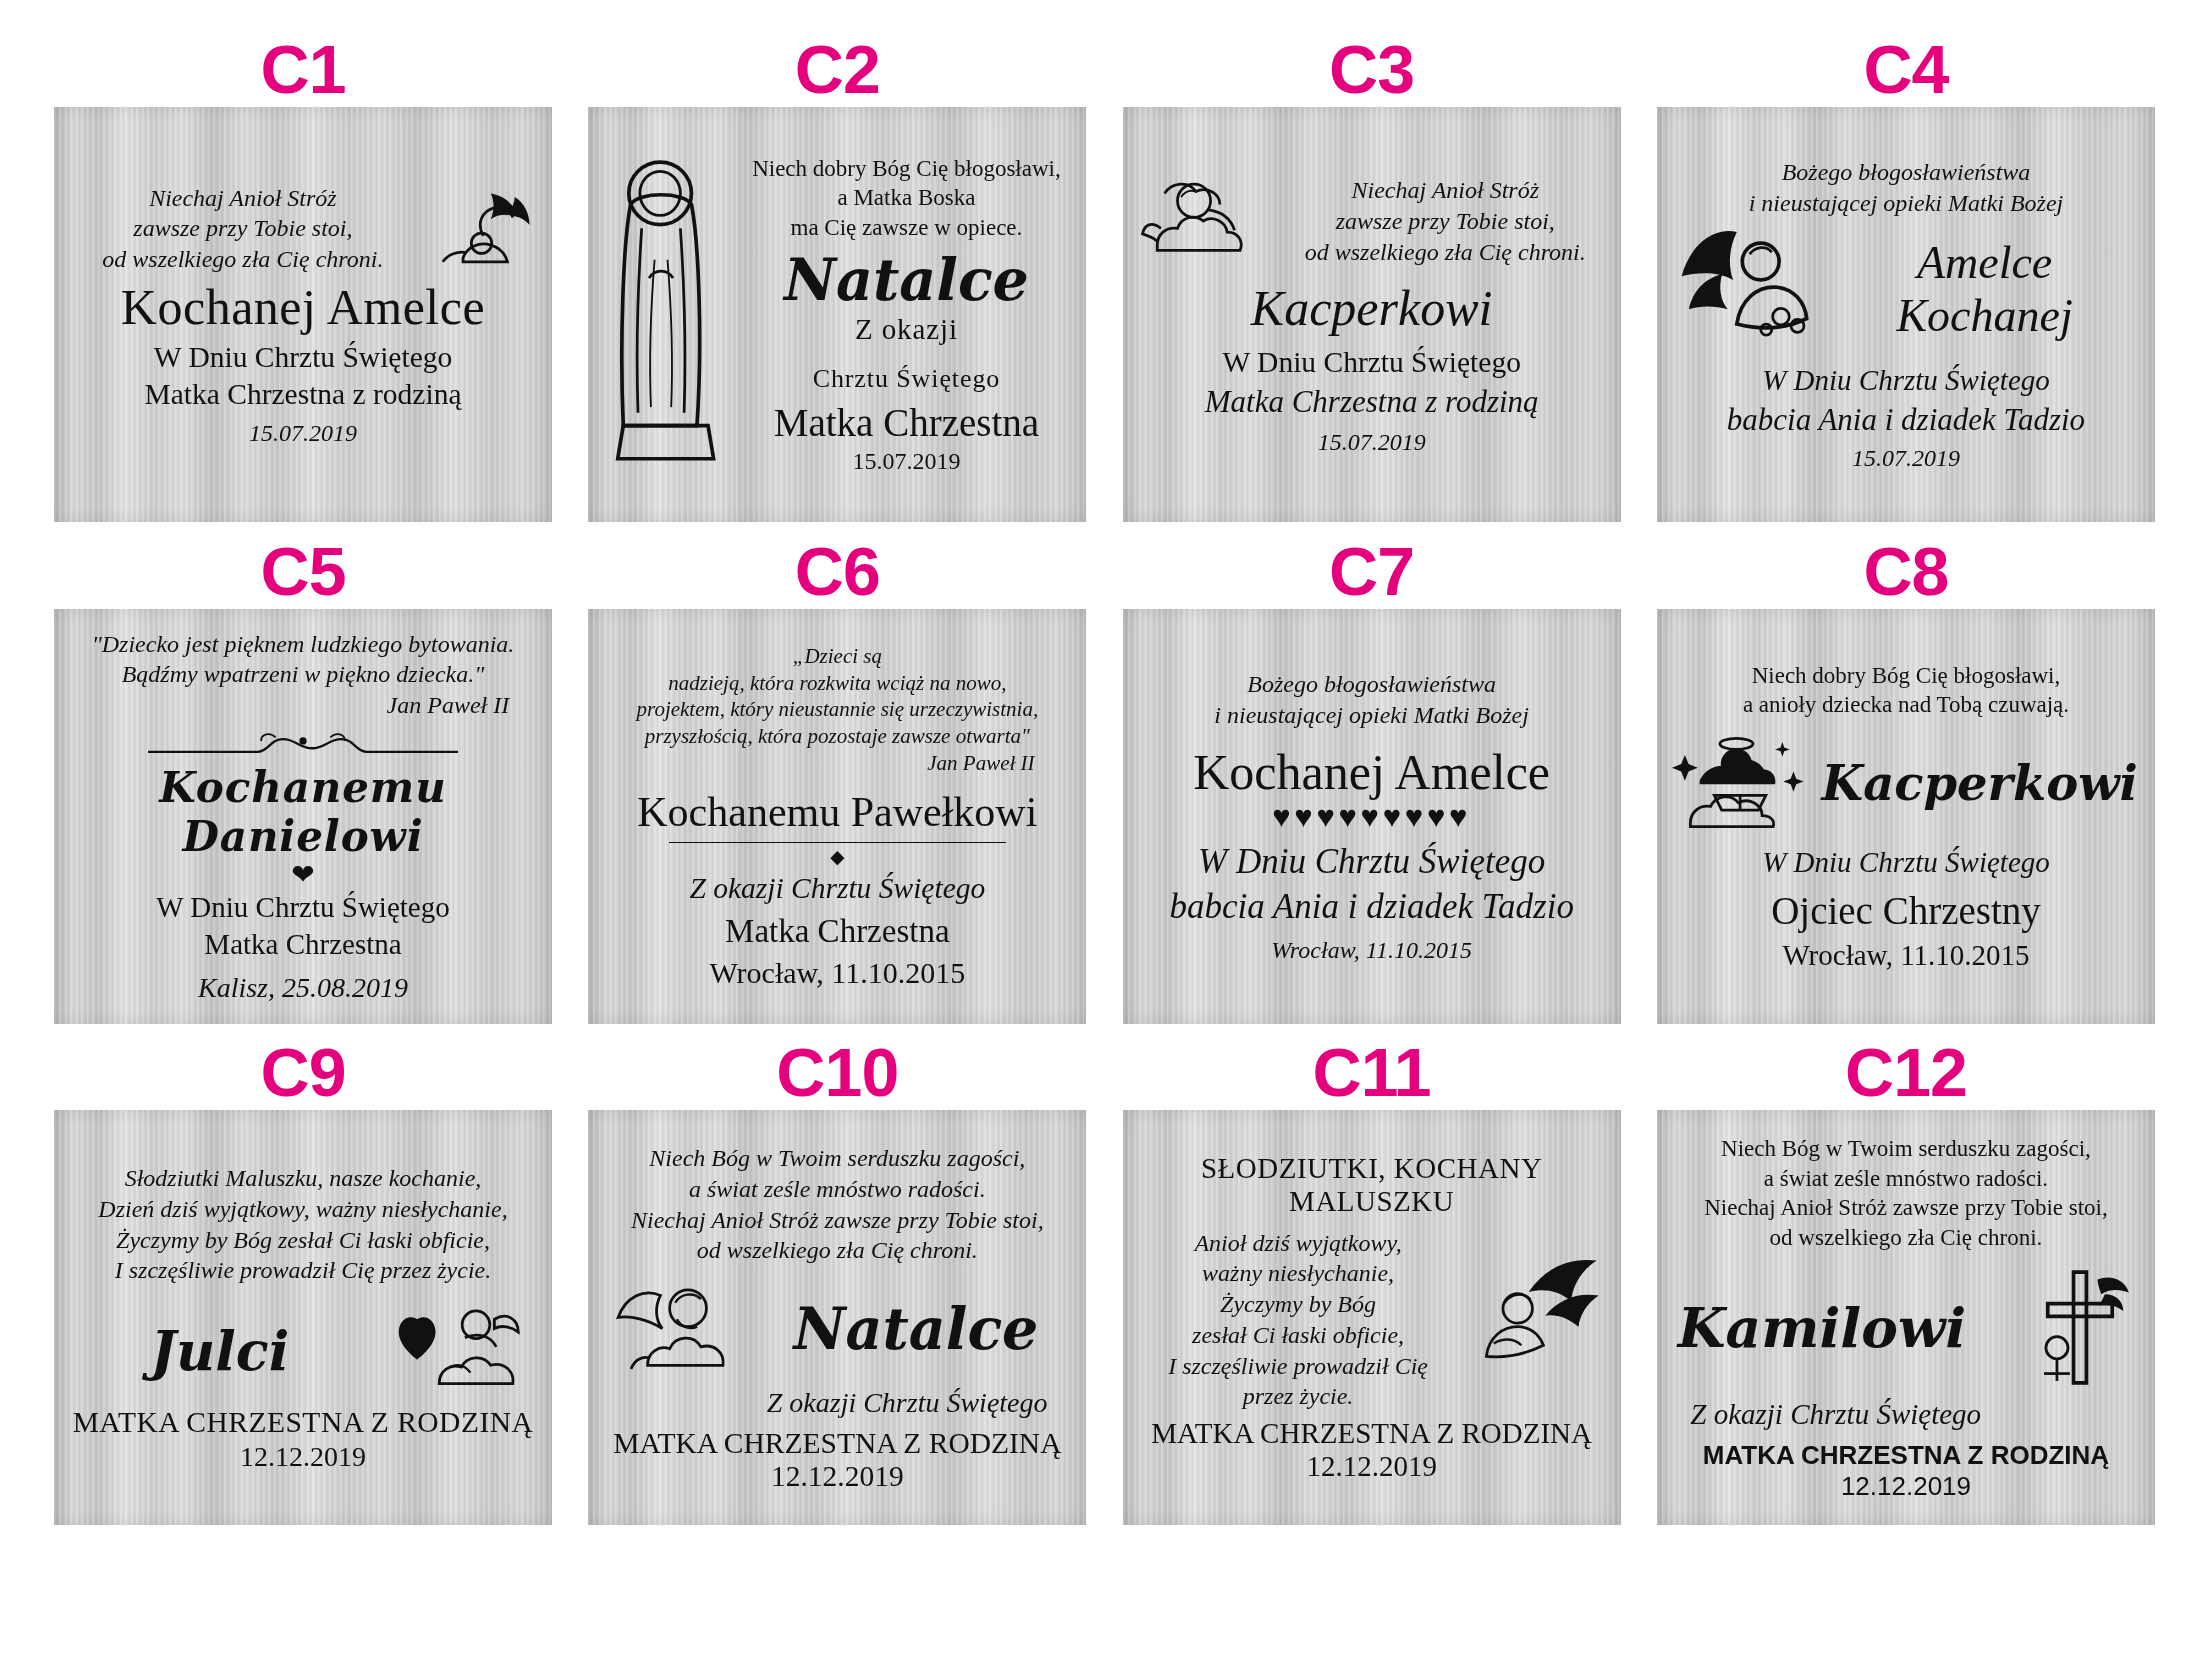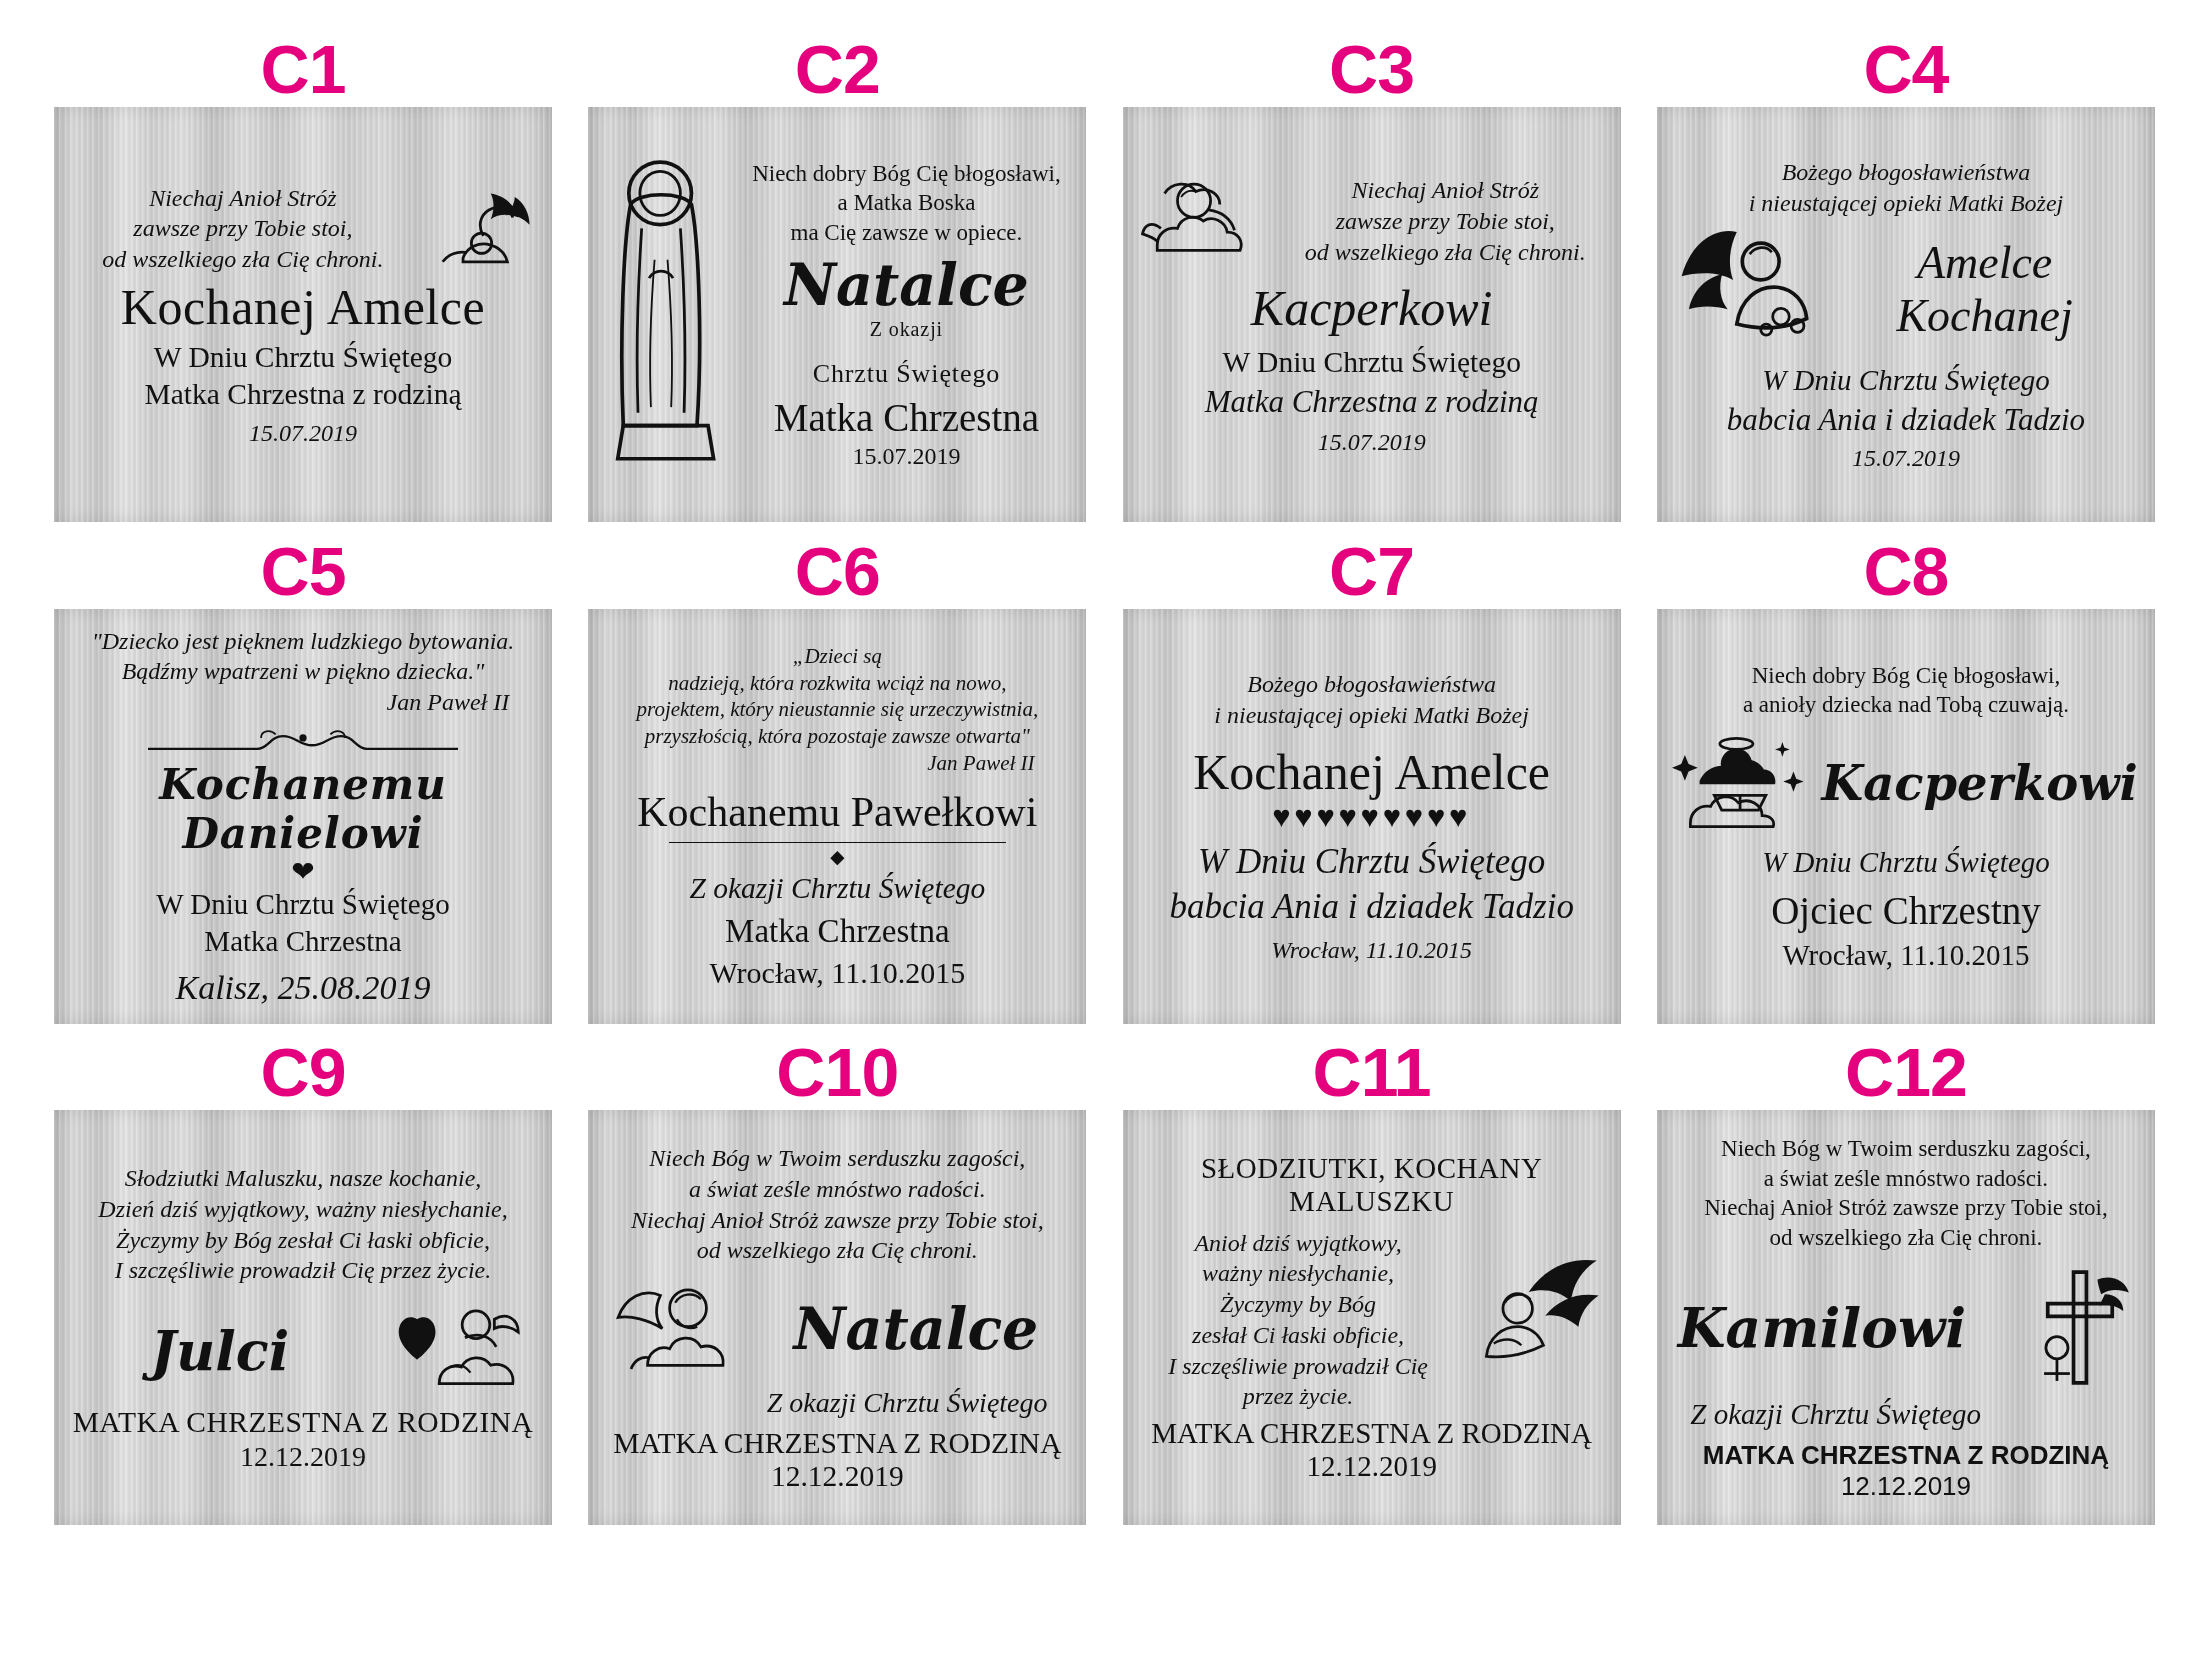--- a/index.html
+++ b/index.html
@@ -134,21 +134,21 @@
               <path d="M70 120c4 50 6 110 4 160" fill="none" stroke="#111" stroke-width="2"></path>
               <path d="M22 300h92l6 36H16z" fill="none" stroke="#111" stroke-width="4"></path>
               <path d="M50 140c6-10 20-10 26 0" fill="none" stroke="#111" stroke-width="3"></path>
             </svg>
           </div>
           <div class="col-txt" style="flex:1;justify-content:center;">
             <div class="small2 ln">Niech dobry Bóg Cię błogosławi,</div>
             <div class="small2 ln">a Matka Boska</div>
             <div class="small2 ln">ma Cię zawsze w opiece.</div>
             <div class="script" style="font-size:57px;margin-top:3.7px;">Natalce</div>
-            <div style="font-size:20px;letter-spacing:0.9px;">Z okazji</div>
+            <div style="font-size:29px;letter-spacing:0.9px;">Z okazji</div>
             <div style="font-size:26px;letter-spacing:0.9px;margin-top:18px;">Chrztu Świętego</div>
             <div style="font-size:39px;margin-top:5.5px;">Matka Chrzestna</div>
             <div style="font-size:24px;margin-top:3.7px;">15.07.2019</div>
           </div>
         </div>
       </div>
     </div>
 
     <div class="cell">
       <div class="code">C3</div>
@@ -225,21 +225,21 @@
               <path d="M10 24h120c12 0 14-14 28-14s18 10 32 10 18-10 32-10 16 14 28 14h100" fill="none" stroke="#111" stroke-width="2.5"></path>
               <circle cx="180" cy="12" r="4" fill="#111"></circle>
               <path d="M150 8c-6-6-16-4-16 4" fill="none" stroke="#111" stroke-width="2"></path>
               <path d="M210 8c6-6 16-4 16 4" fill="none" stroke="#111" stroke-width="2"></path>
             </svg>
           </div>
           <div class="script" style="font-size:42px;letter-spacing:0.9px;">Kochanemu Danielowi</div>
           <div class="orn">❤</div>
           <div class="ln" style="font-size:29px;">W Dniu Chrztu Świętego</div>
           <div class="ln" style="font-size:29px;">Matka Chrzestna</div>
-          <div class="serif-i" style="font-size:34px;margin-top:9px;">Kalisz, 25.08.2019</div>
+          <div class="serif-i" style="font-size:28px;margin-top:9px;">Kalisz, 25.08.2019</div>
         </div>
       </div>
     </div>
 
     <div class="cell">
       <div class="code">C6</div>
       <div class="plate">
         <div class="inner">
           <div class="tiny ln">„Dzieci są</div>
           <div class="tiny ln">nadzieją, która rozkwita wciąż na nowo,</div>

